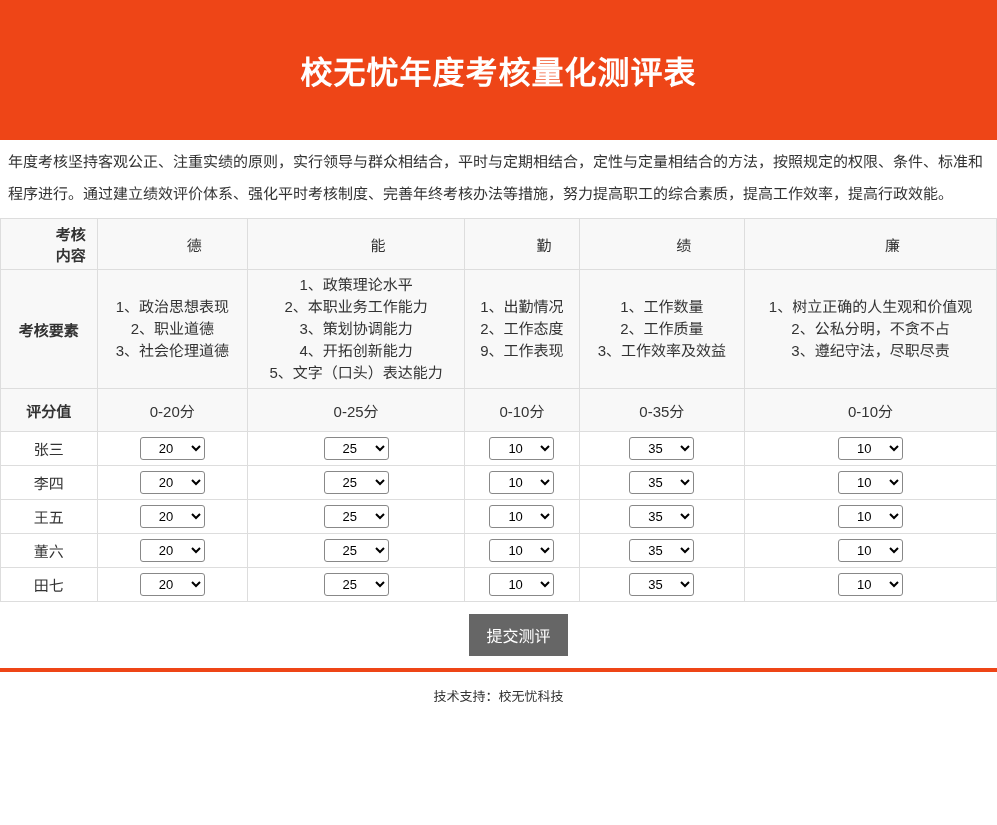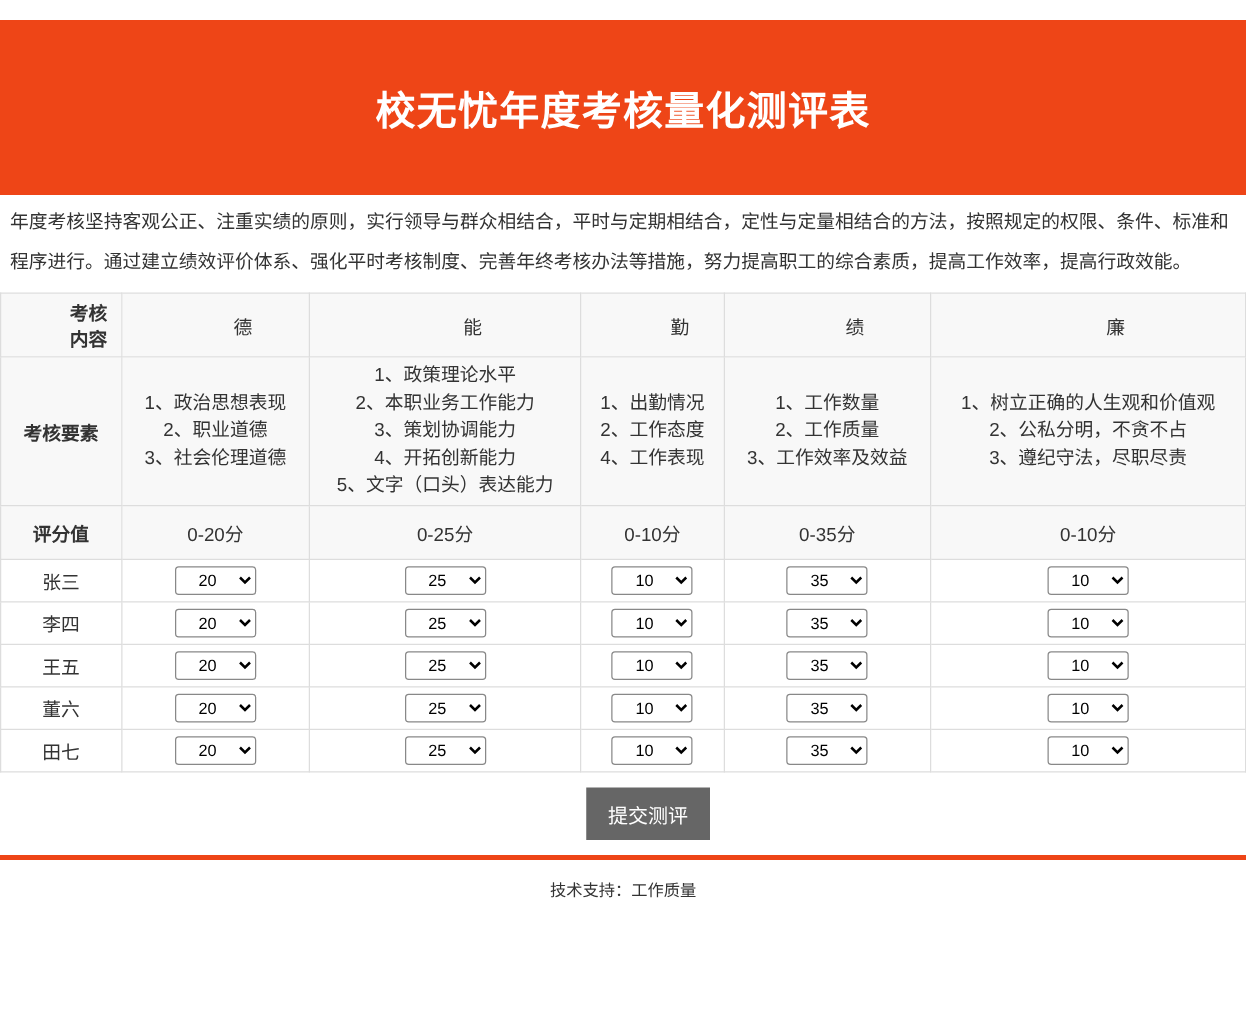--- a/index.html
+++ b/index.html
@@ -16,21 +16,20 @@
     color:var(--text);
     font-family:"Liberation Sans","DejaVu Sans",sans-serif;
   }
   
   .site-header{
     background:var(--accent);
     height:140px;
     display:flex;
     align-items:center;
     justify-content:center;
-    margin-top:16px;
   }
   .site-header h1{
     margin:0;
     color:#ffffff;
     font-size:32px;
     font-weight:bold;
     letter-spacing:1px;
   }
   
   .intro{
@@ -138,21 +137,21 @@
         <td class="factors">
           <div>1、政策理论水平</div>
           <div>2、本职业务工作能力</div>
           <div>3、策划协调能力</div>
           <div>4、开拓创新能力</div>
           <div>5、文字（口头）表达能力</div>
         </td>
         <td class="factors">
           <div>1、出勤情况</div>
           <div>2、工作态度</div>
-          <div>4、工作表现</div>
+          <div>9、工作表现</div>
         </td>
         <td class="factors">
           <div>1、工作数量</div>
           <div>2、工作质量</div>
           <div>3、工作效率及效益</div>
         </td>
         <td class="factors">
           <div>1、树立正确的人生观和价值观</div>
           <div>2、公私分明，不贪不占</div>
           <div>3、遵纪守法，尽职尽责</div>
@@ -207,14 +206,14 @@
         <td><select class="score"><option>10</option></select></td>
       </tr>
     </tbody>
 </table>
 
 <div class="submit-wrap">
   <button class="submit-btn">提交测评</button>
 </div>
 
 <footer class="site-footer">
-  <span>技术支持：工作质量</span>
+  <span>技术支持：校无忧科技</span>
 </footer>
 
 </body></html>

